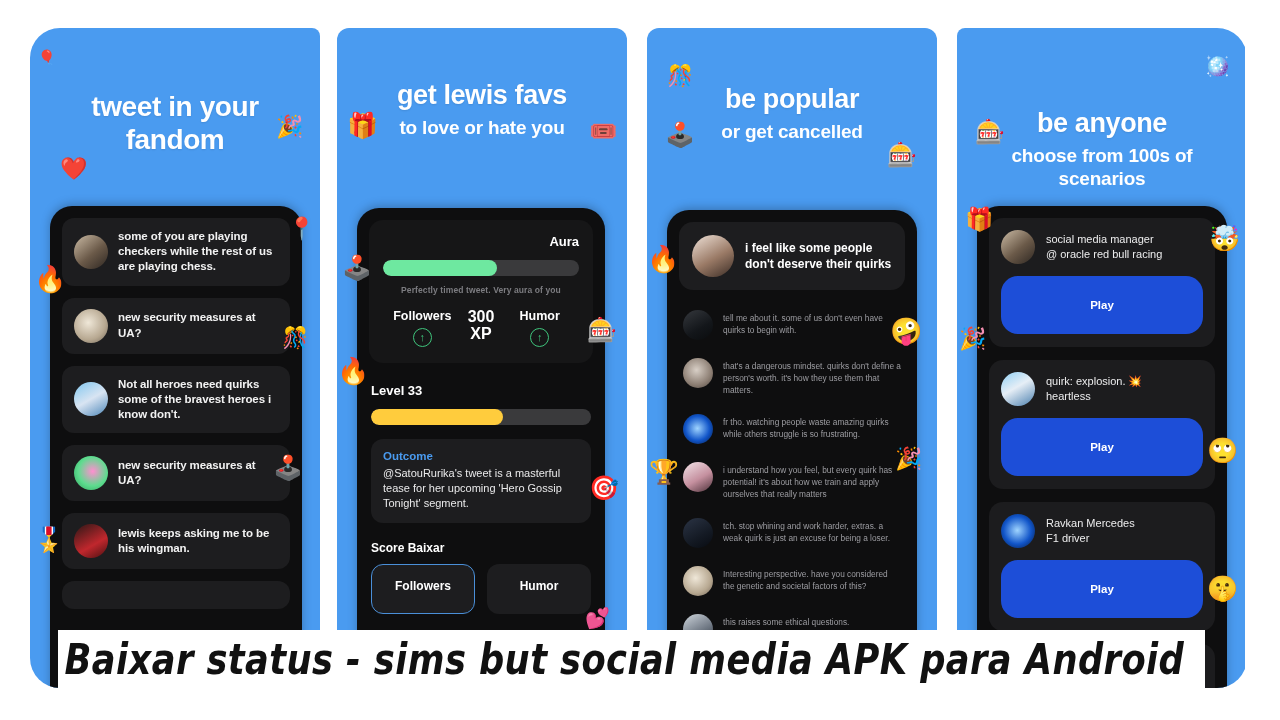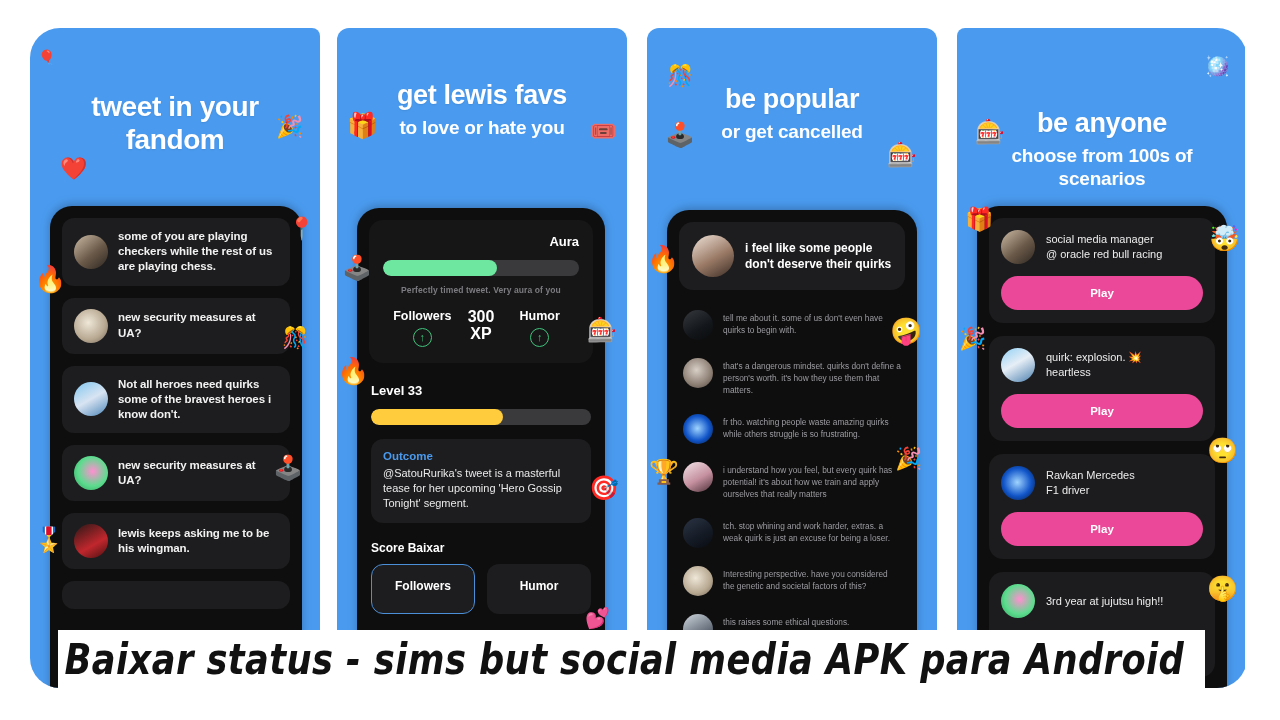--- a/index.html
+++ b/index.html
@@ -147,22 +147,22 @@
   .reply .av { width:30px; height:30px; }
   .reply .txt { color:#9d9da2; font-size:8.3px; line-height:1.45; padding-top:2px; }
 
   
   .sc-card { background:#1c1c1e; border-radius:14px; padding:12px 12px 13px 12px; margin-bottom:13px; }
   .sc-top { display:flex; align-items:center; gap:11px; }
   .sc-top .av { width:34px; height:34px; }
   .sc-top .txt { color:#ececed; font-size:11px; line-height:1.35; }
   .play {
     margin-top:12px; display:block; width:100%;
-    background:#ec4899; color:#fff; border:none;
-    border-radius:17px; padding:11px 0;
+    background:#1d4ed8; color:#fff; border:none;
+    border-radius:17px; padding:23px 0;
     font-size:11.5px; font-weight:700;
     font-family:"Liberation Sans", sans-serif;
     text-align:center; cursor:pointer;
   }
 
   
   .stk {
     position:absolute; z-index:6; line-height:1;
     font-family:"DejaVu Sans", sans-serif;
     user-select:none; pointer-events:none;

